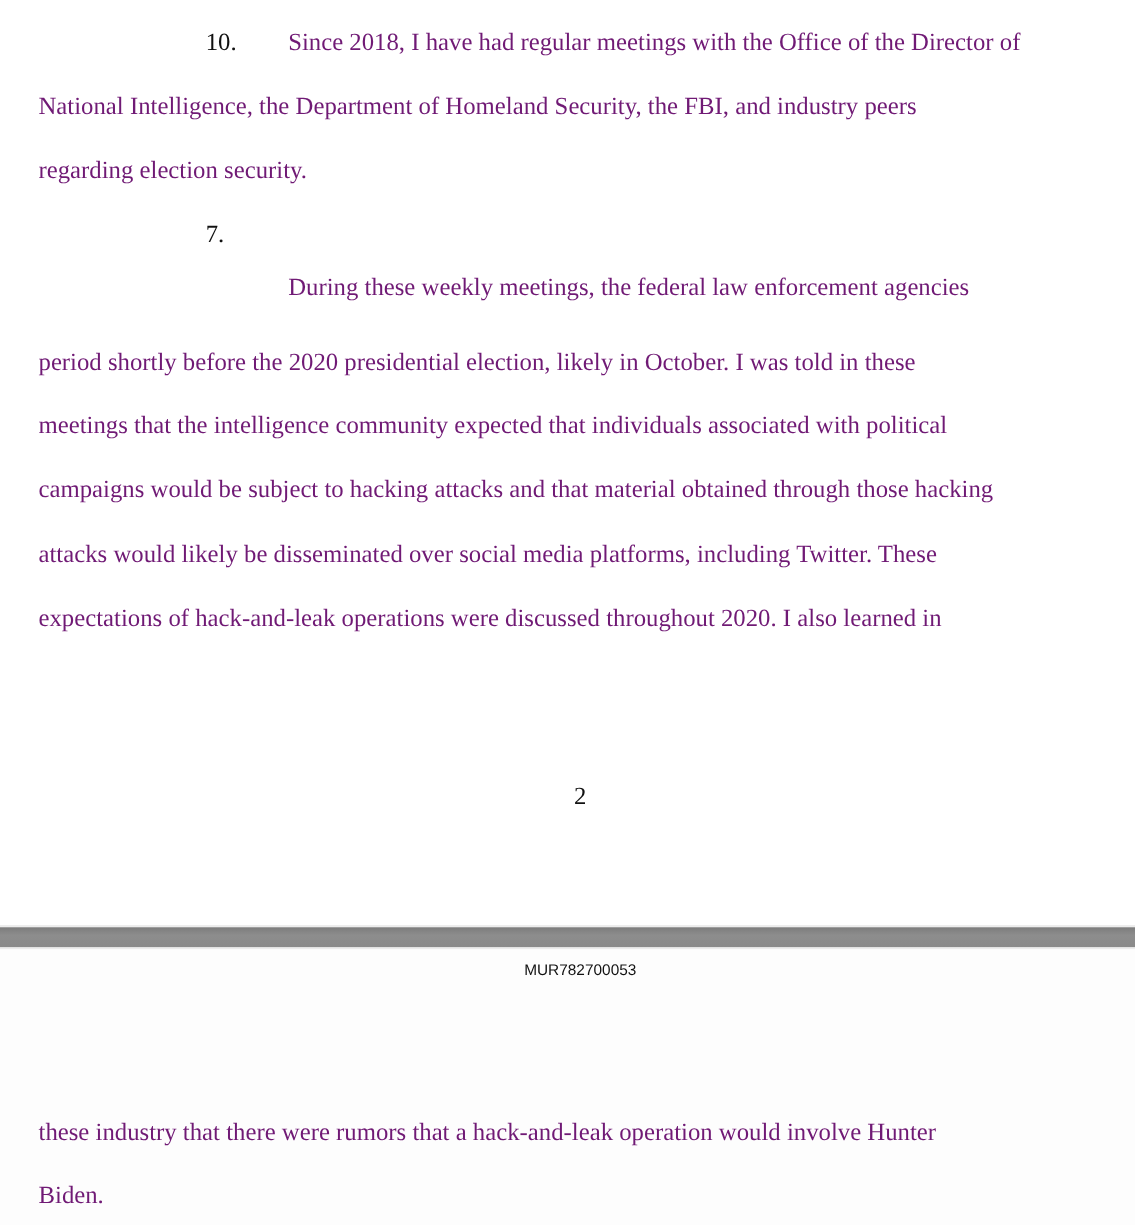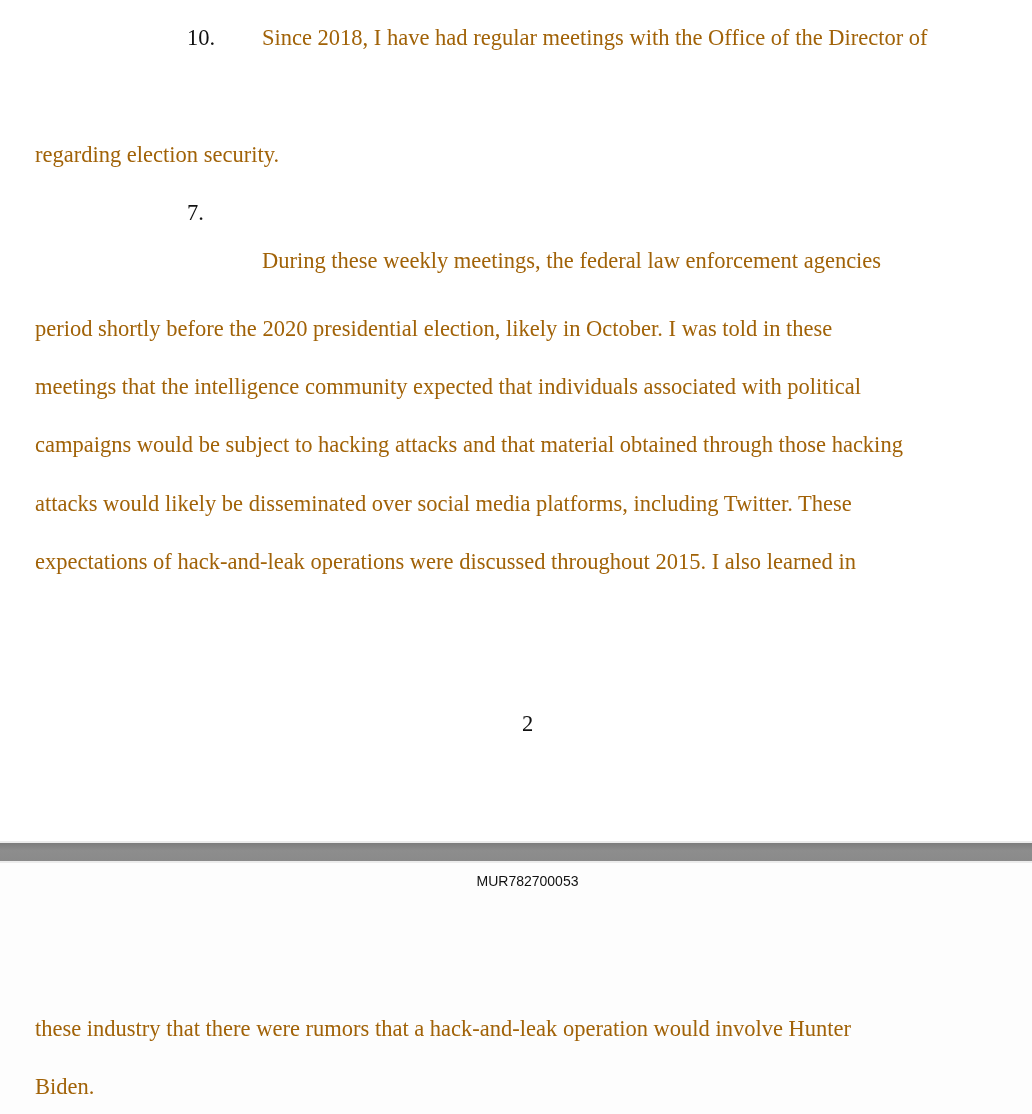--- a/index.html
+++ b/index.html
@@ -1,21 +1,21 @@
 <!DOCTYPE html>
 <html><head>
   <meta charset="utf-8">
   <style>
     html, body { margin: 0; padding: 0; background: #ffffff; }
     body { width: 1032px; height: 1114px; position: relative; overflow: hidden; }
     .page { position: absolute; left: 0; width: 1032px; background: #fff; }
     .page-top { top: 0; height: 1091px; }
     .line {
       position: absolute; left: 35px; white-space: nowrap;
-      font-family: "Liberation Serif", serif; font-size: 22.5px; color: #a16207;
+      font-family: "Liberation Serif", serif; font-size: 22.5px; color: #701a75;
       line-height: 26px;
     }
     .num { position: absolute; font-family: "Liberation Serif", serif; font-size: 22.5px; color:#111; line-height:26px; white-space:nowrap; }
     .page-number {
       position: absolute; top: 711px; left: 0; width: 1055px; text-align: center;
       font-family: "Liberation Serif", serif; font-size: 22.5px; color: #111;
     }
     .separator {
       position: absolute; top: 841px; left: 0; width: 1032px; height: 22px;
       background: #ececec;
@@ -29,29 +29,30 @@
       font-family: "Liberation Sans", sans-serif; font-size: 14px; color: #111;
     }
     .page-bottom { top: 863px; height: 251px; background: #fdfdfd; }
   </style>
 </head>
 <body>
 
 <div class="page page-top">
   <span class="num" style="left:187px; top:25px;">10.</span>
   <span class="line" style="left:262px; top:25px;">Since 2018, I have had regular meetings with the Office of the Director of</span>
+  <span class="line" style="top:84px;">National Intelligence, the Department of Homeland Security, the FBI, and industry peers</span>
   <span class="line" style="top:142px;">regarding election security.</span>
 
   <span class="num" style="left:187px; top:200px;">7.</span>
   <span class="line" style="left:262px; top:200px;margin-top:48px;">During these weekly meetings, the federal law enforcement agencies</span>
   <span class="line" style="top:316px;">period shortly before the 2020 presidential election, likely in October.  I was told in these</span>
   <span class="line" style="top:374px;">meetings that the intelligence community expected that individuals associated with political</span>
   <span class="line" style="top:432px;">campaigns would be subject to hacking attacks and that material obtained through those hacking</span>
   <span class="line" style="top:491px;">attacks would likely be disseminated over social media platforms, including Twitter.  These</span>
-  <span class="line" style="top:549px;">expectations of hack-and-leak operations were discussed throughout 2015.  I also learned in</span>
+  <span class="line" style="top:549px;">expectations of hack-and-leak operations were discussed throughout 2020.  I also learned in</span>
 
   <div class="page-number">2</div>
 </div>
 
 <div class="separator">
   <div class="bar"></div>
 </div>
 
 <div class="page page-bottom"></div>
 <div class="bates">MUR782700053</div>

